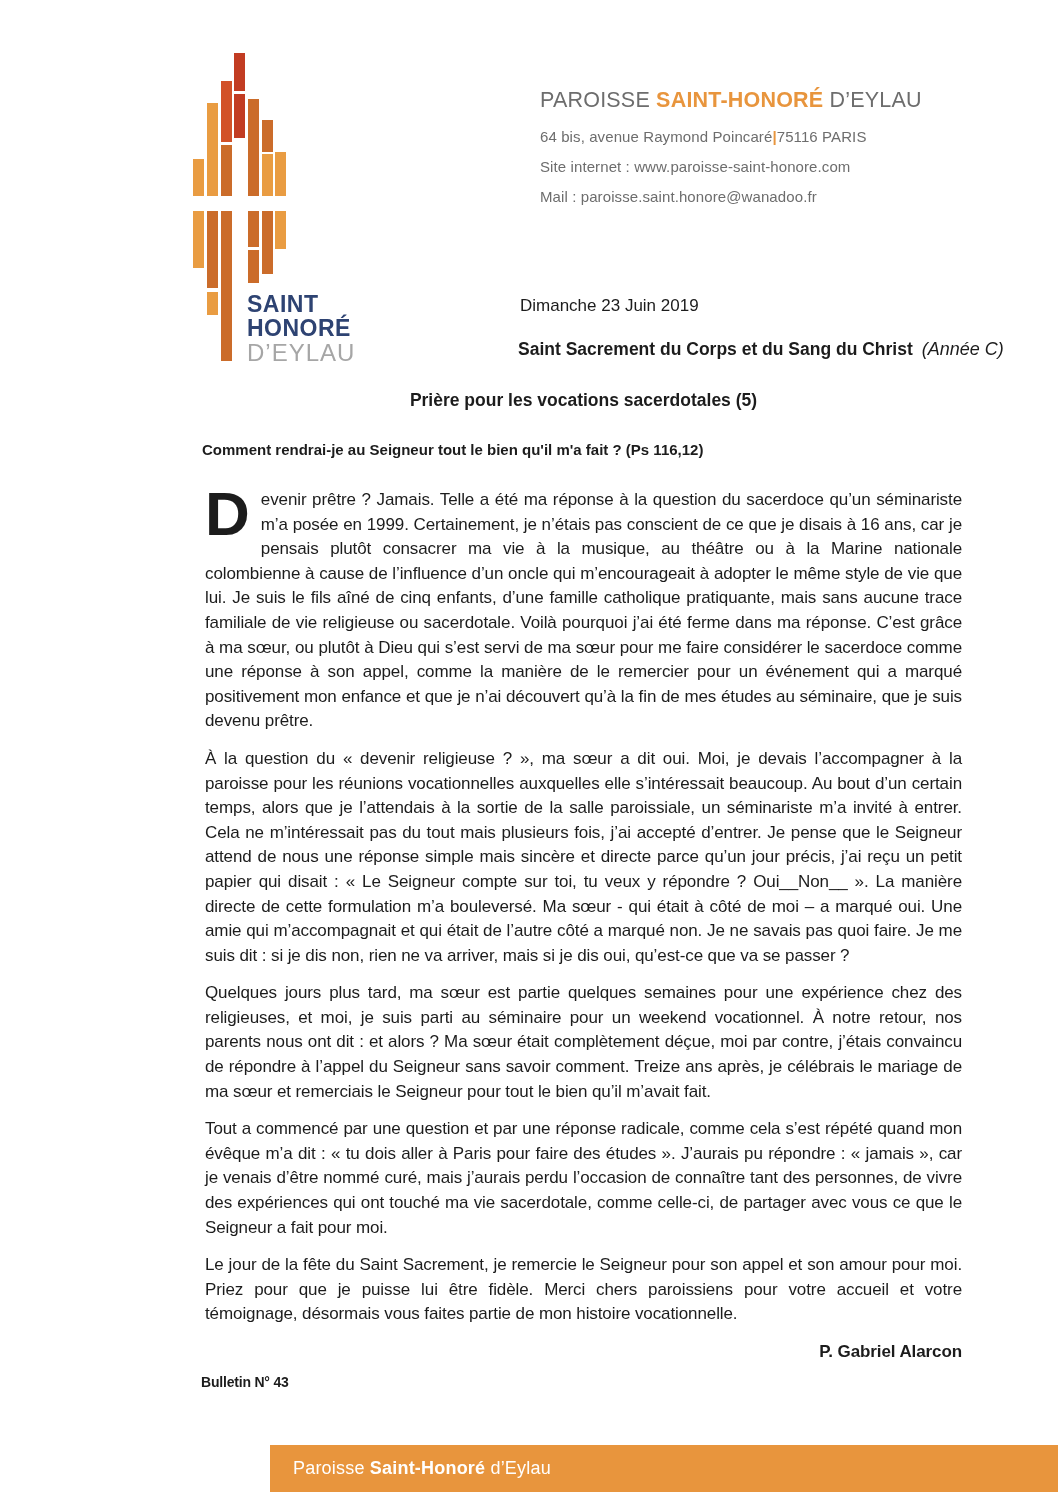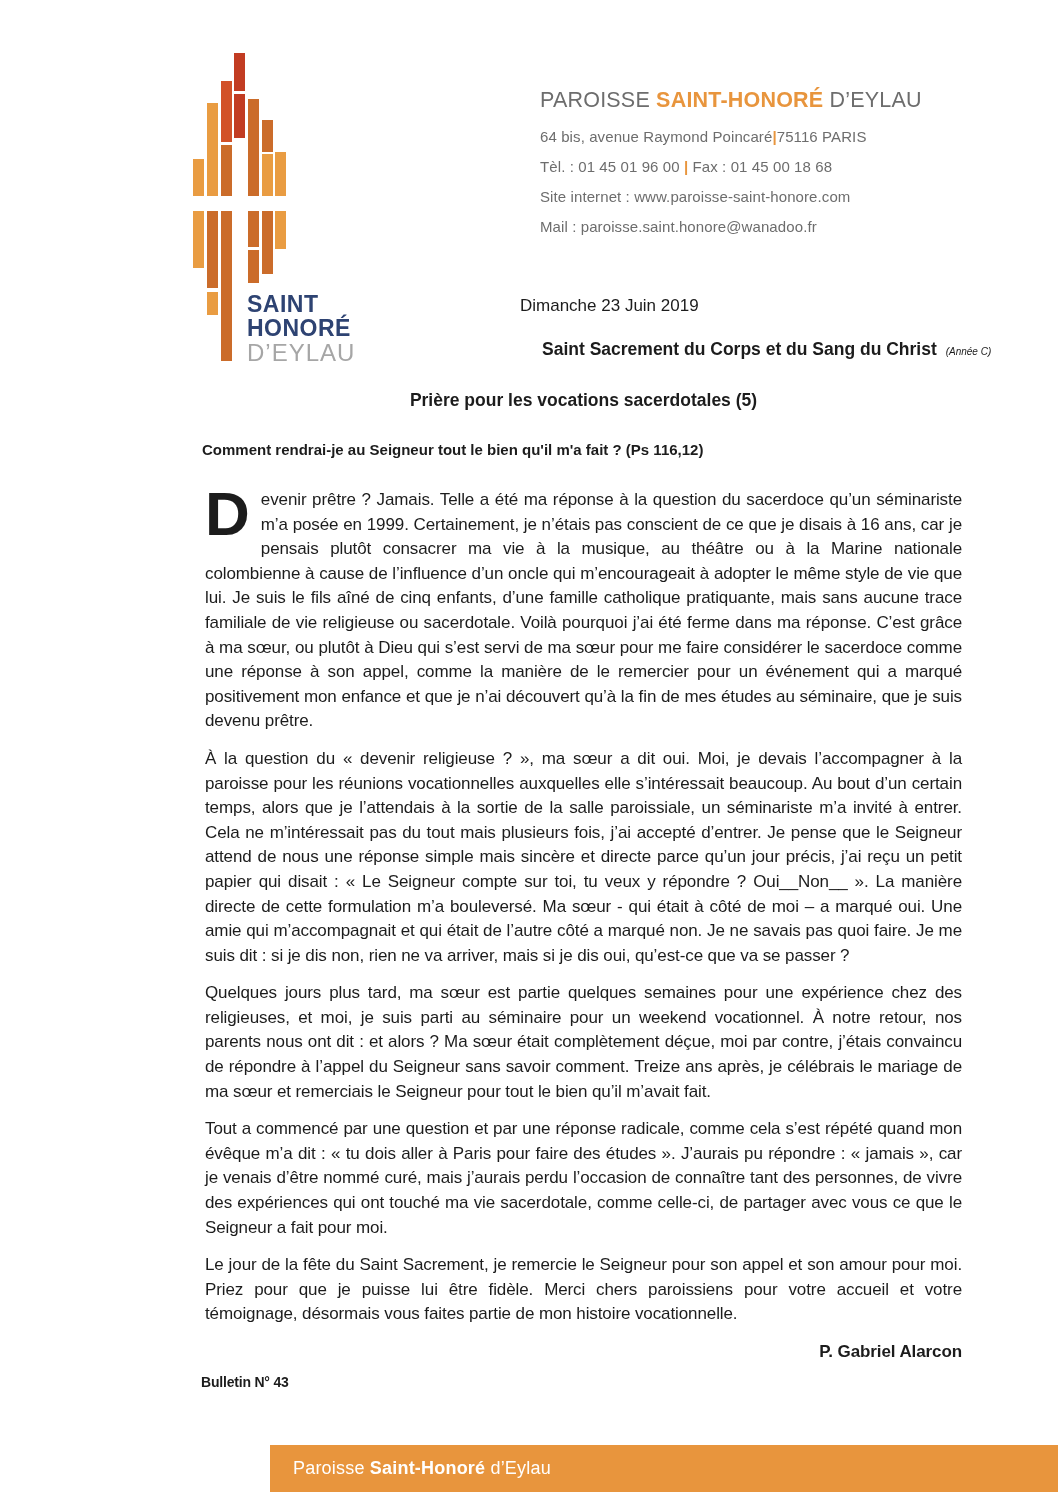--- a/index.html
+++ b/index.html
@@ -30,22 +30,22 @@
   
   .contact{position:absolute;left:540px;top:88px;width:420px;color:var(--header-gray,#6d6d6d);}
   .contact .l1{font-size:21.5px;font-weight:normal;letter-spacing:.2px;margin-bottom:9px;}
   .contact .l1 .accent{color:var(--accent-orange,#e8973c);font-weight:bold;}
   .contact .line{font-size:15px;line-height:30px;letter-spacing:.1px;}
   .contact .pipe{color:var(--accent-orange,#e8973c);font-weight:bold;}
 
   
   .date-line{position:absolute;left:520px;top:296px;font-size:17px;}
   .title-line{position:absolute;left:518px;top:339px;font-size:17.5px;}
-  .title-line .tbold{font-weight:bold;margin-left:24px;}
-  .title-line .titalic{font-style:italic;font-size:10px;font-weight:normal;margin-left:4px;}
+  .title-line .tbold{font-weight:bold;}
+  .title-line .titalic{font-style:italic;font-size:18px;font-weight:normal;margin-left:4px;}
   .heading{position:absolute;left:205px;top:390px;width:757px;text-align:center;
            font-size:17.5px;font-weight:bold;}
   .subheading{position:absolute;left:202px;top:441px;width:757px;
            font-size:15px;font-weight:bold;}
 
   
   .article{position:absolute;left:205px;top:488px;width:757px;
            font-size:17px;line-height:24.6px;text-align:justify;letter-spacing:-0.1px;}
   .article p{margin:0 0 13px 0;}
   .dropcap{
@@ -97,23 +97,20 @@
     </div>
   </div>
 
   <div class="contact">
     <div class="l1">
       <span>PAROISSE </span><span class="accent">SAINT-HONORÉ</span><span> D’EYLAU</span>
     </div>
     <div class="line">
       <span>64 bis, avenue Raymond Poincaré</span><span class="pipe">|</span><span>75116 PARIS</span>
     </div>
-    <div class="line">
-      <span>Tèl. : 01 45 01 96 00 </span><span class="pipe">| </span><span>Fax : 01 45 00 18 68</span>
-    </div>
     <div class="line">Site internet : www.paroisse-saint-honore.com</div>
     <div class="line">Mail : paroisse.saint.honore@wanadoo.fr</div>
   </div>
 
   <div class="date-line">Dimanche 23 Juin 2019</div>
   <div class="title-line">
     <span class="tbold">Saint Sacrement du Corps et du Sang du Christ</span>
     <span class="titalic">(Année C)</span>
   </div>
 

